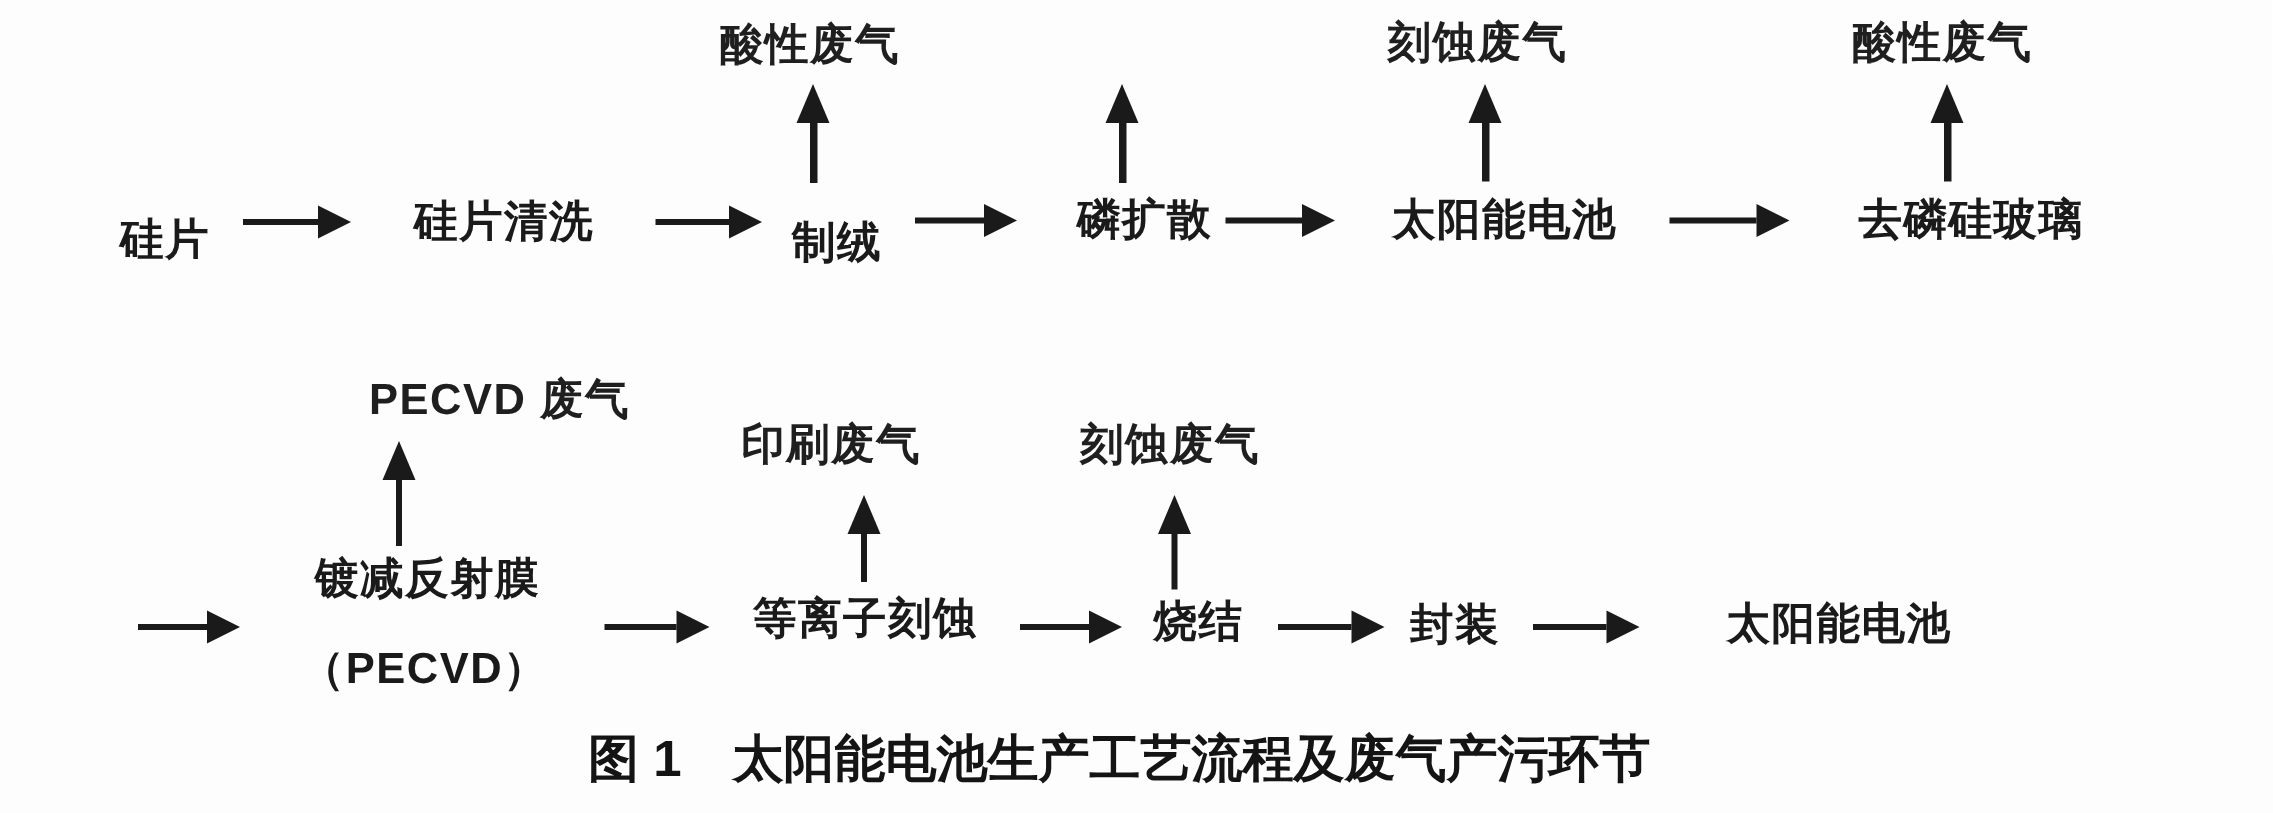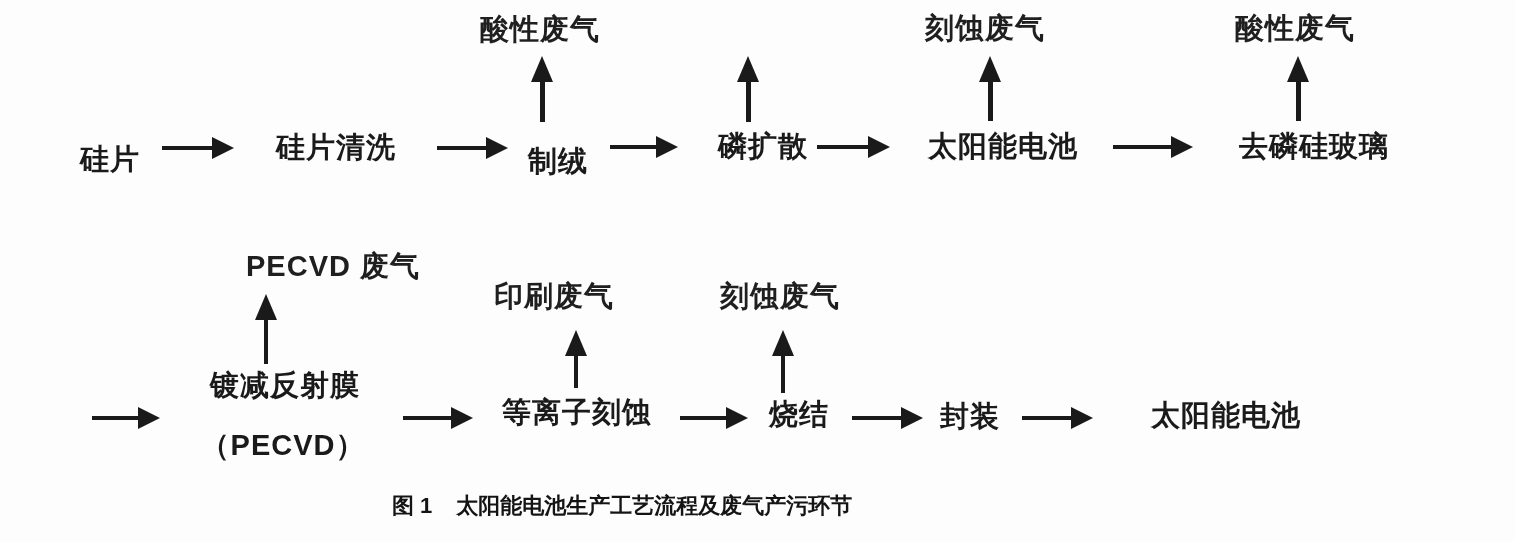--- a/index.html
+++ b/index.html
@@ -56,22 +56,22 @@
     border-left: 11px solid transparent;
     border-right: 11px solid transparent;
   }
   .varrow .shaft { flex: 1; width: 5px; background: #1a1a1a; }
   .varrow.thin .shaft { width: 4px; }
   .caption {
     position: absolute;
     left: 392px;
     top: 484px;
     display: flex;
-    gap: 24px;
-    font-size: 22px;
+    gap: 34px;
+    font-size: 34px;
     font-weight: bold;
     line-height: 44px;
     white-space: nowrap;
     color: #141414;
   }
 </style>
 </head>
 <body>
 
 <div class="figure">

